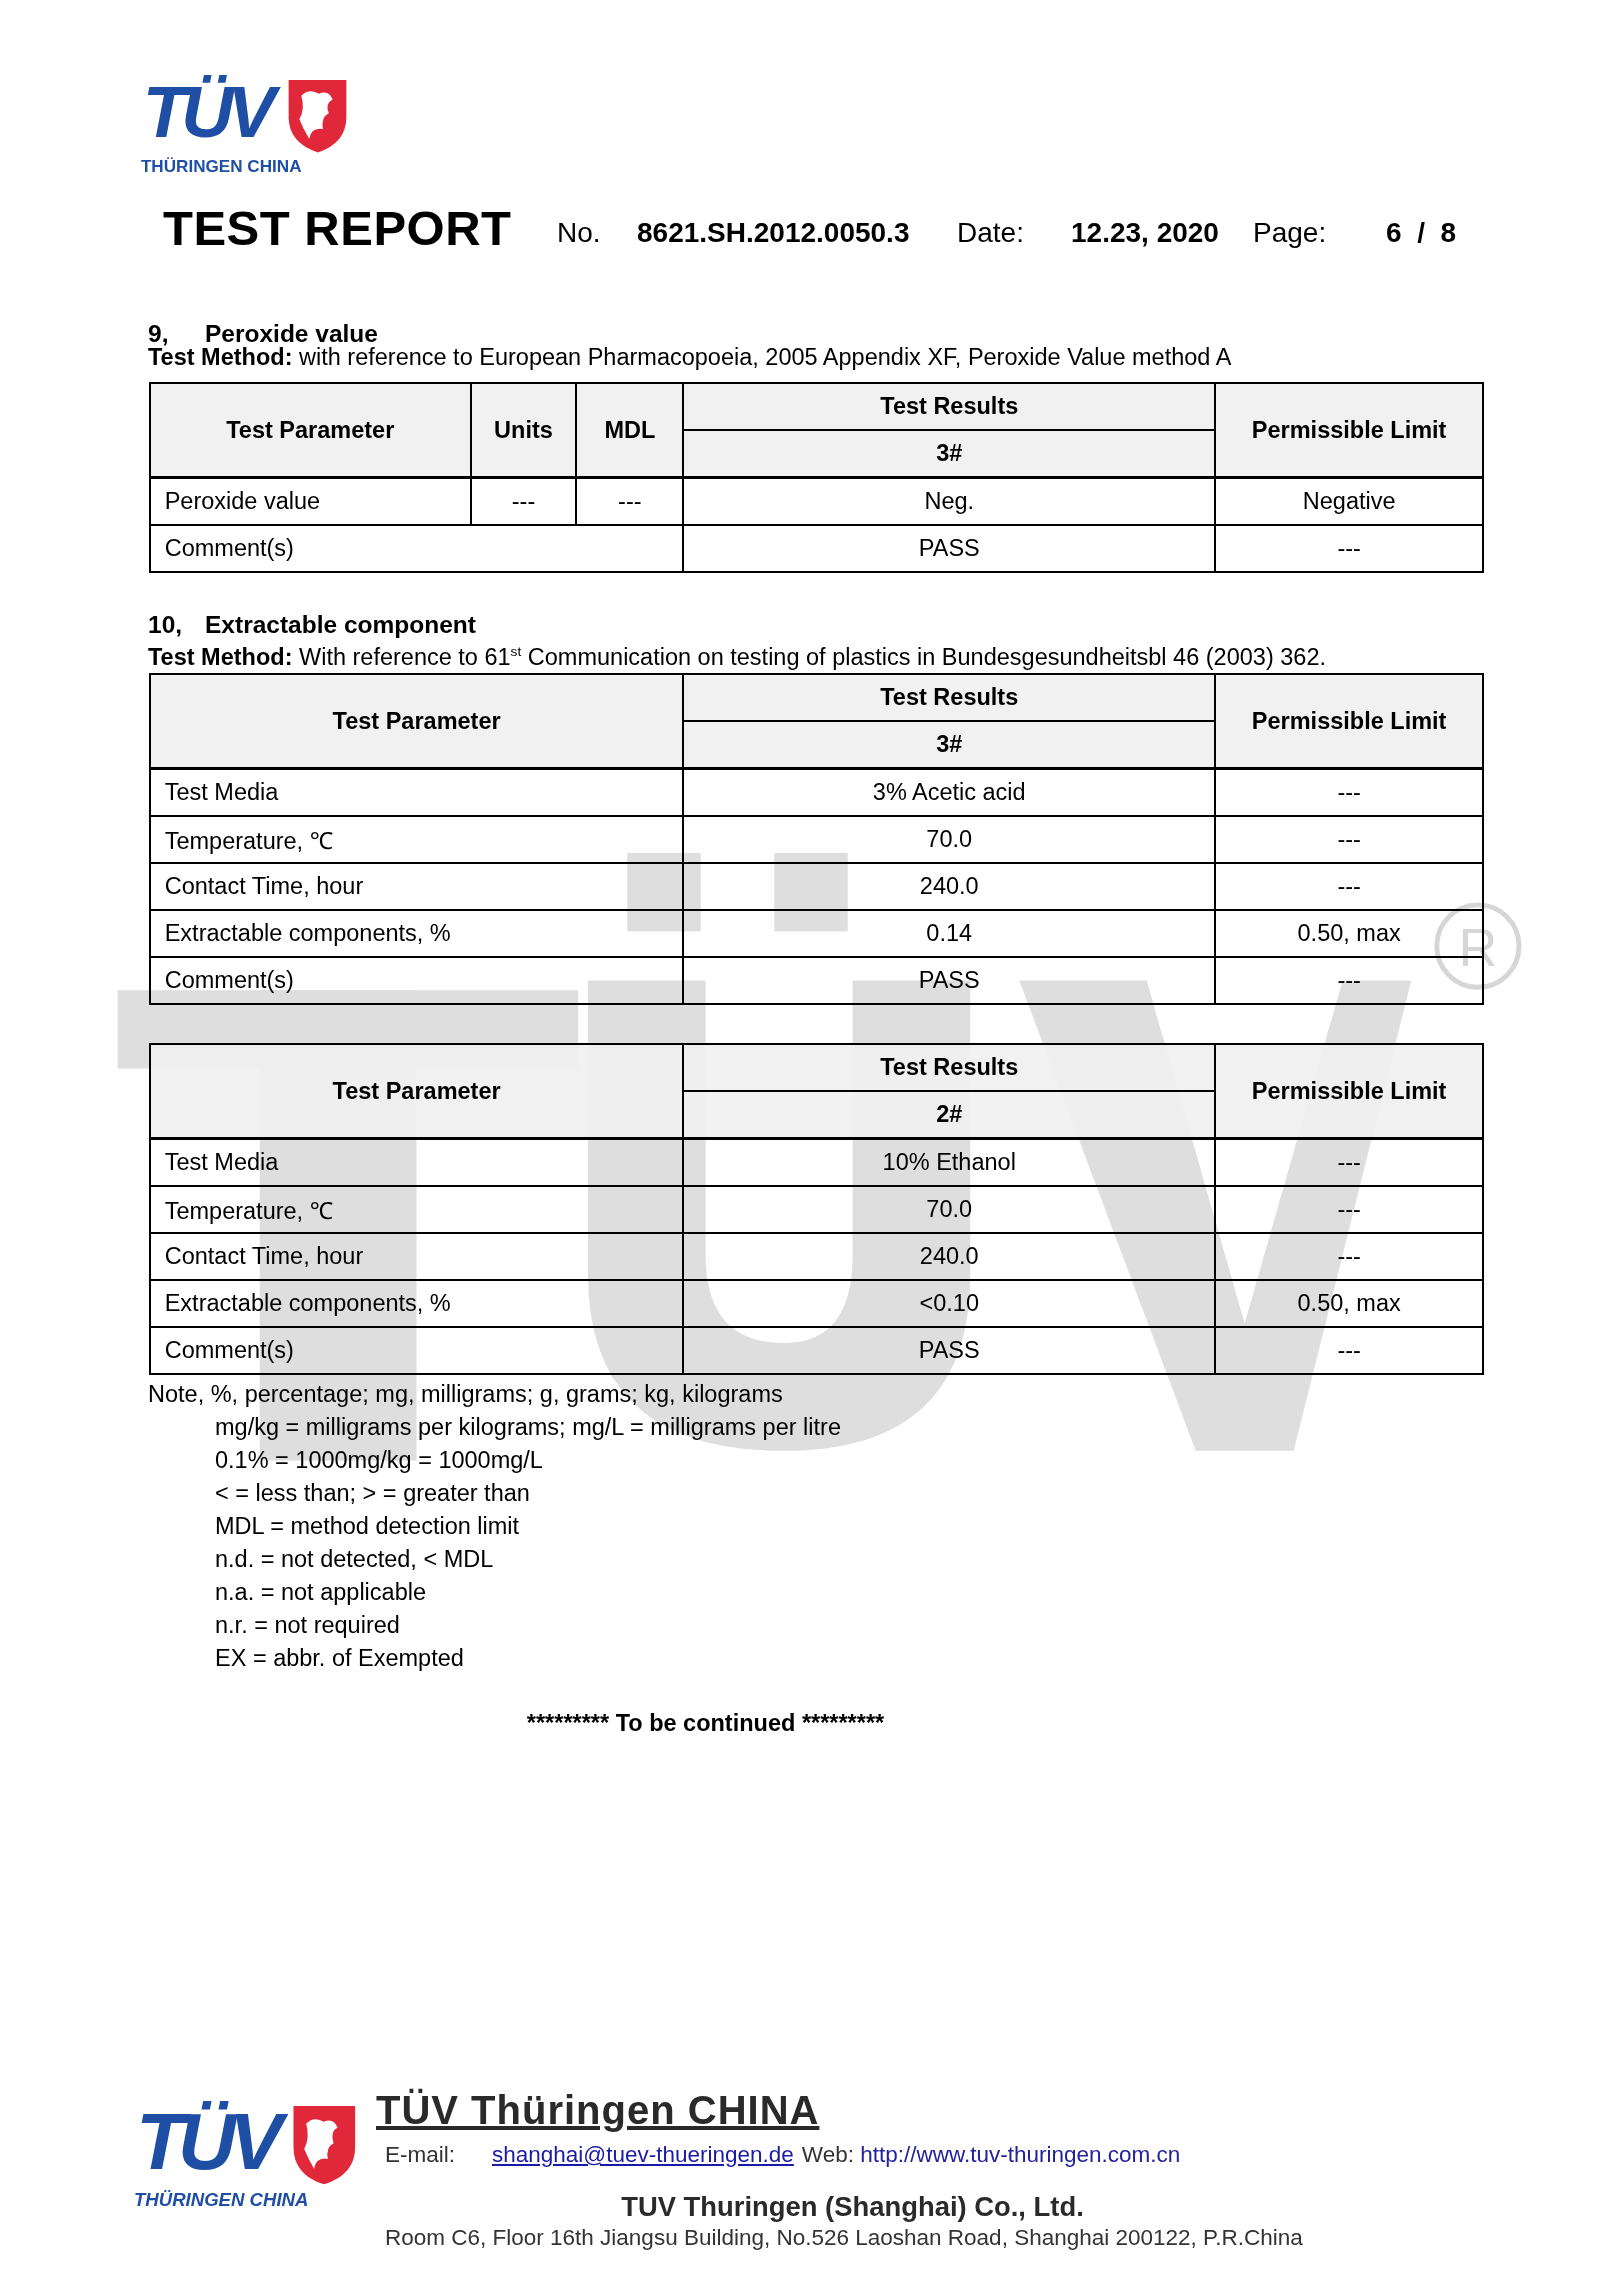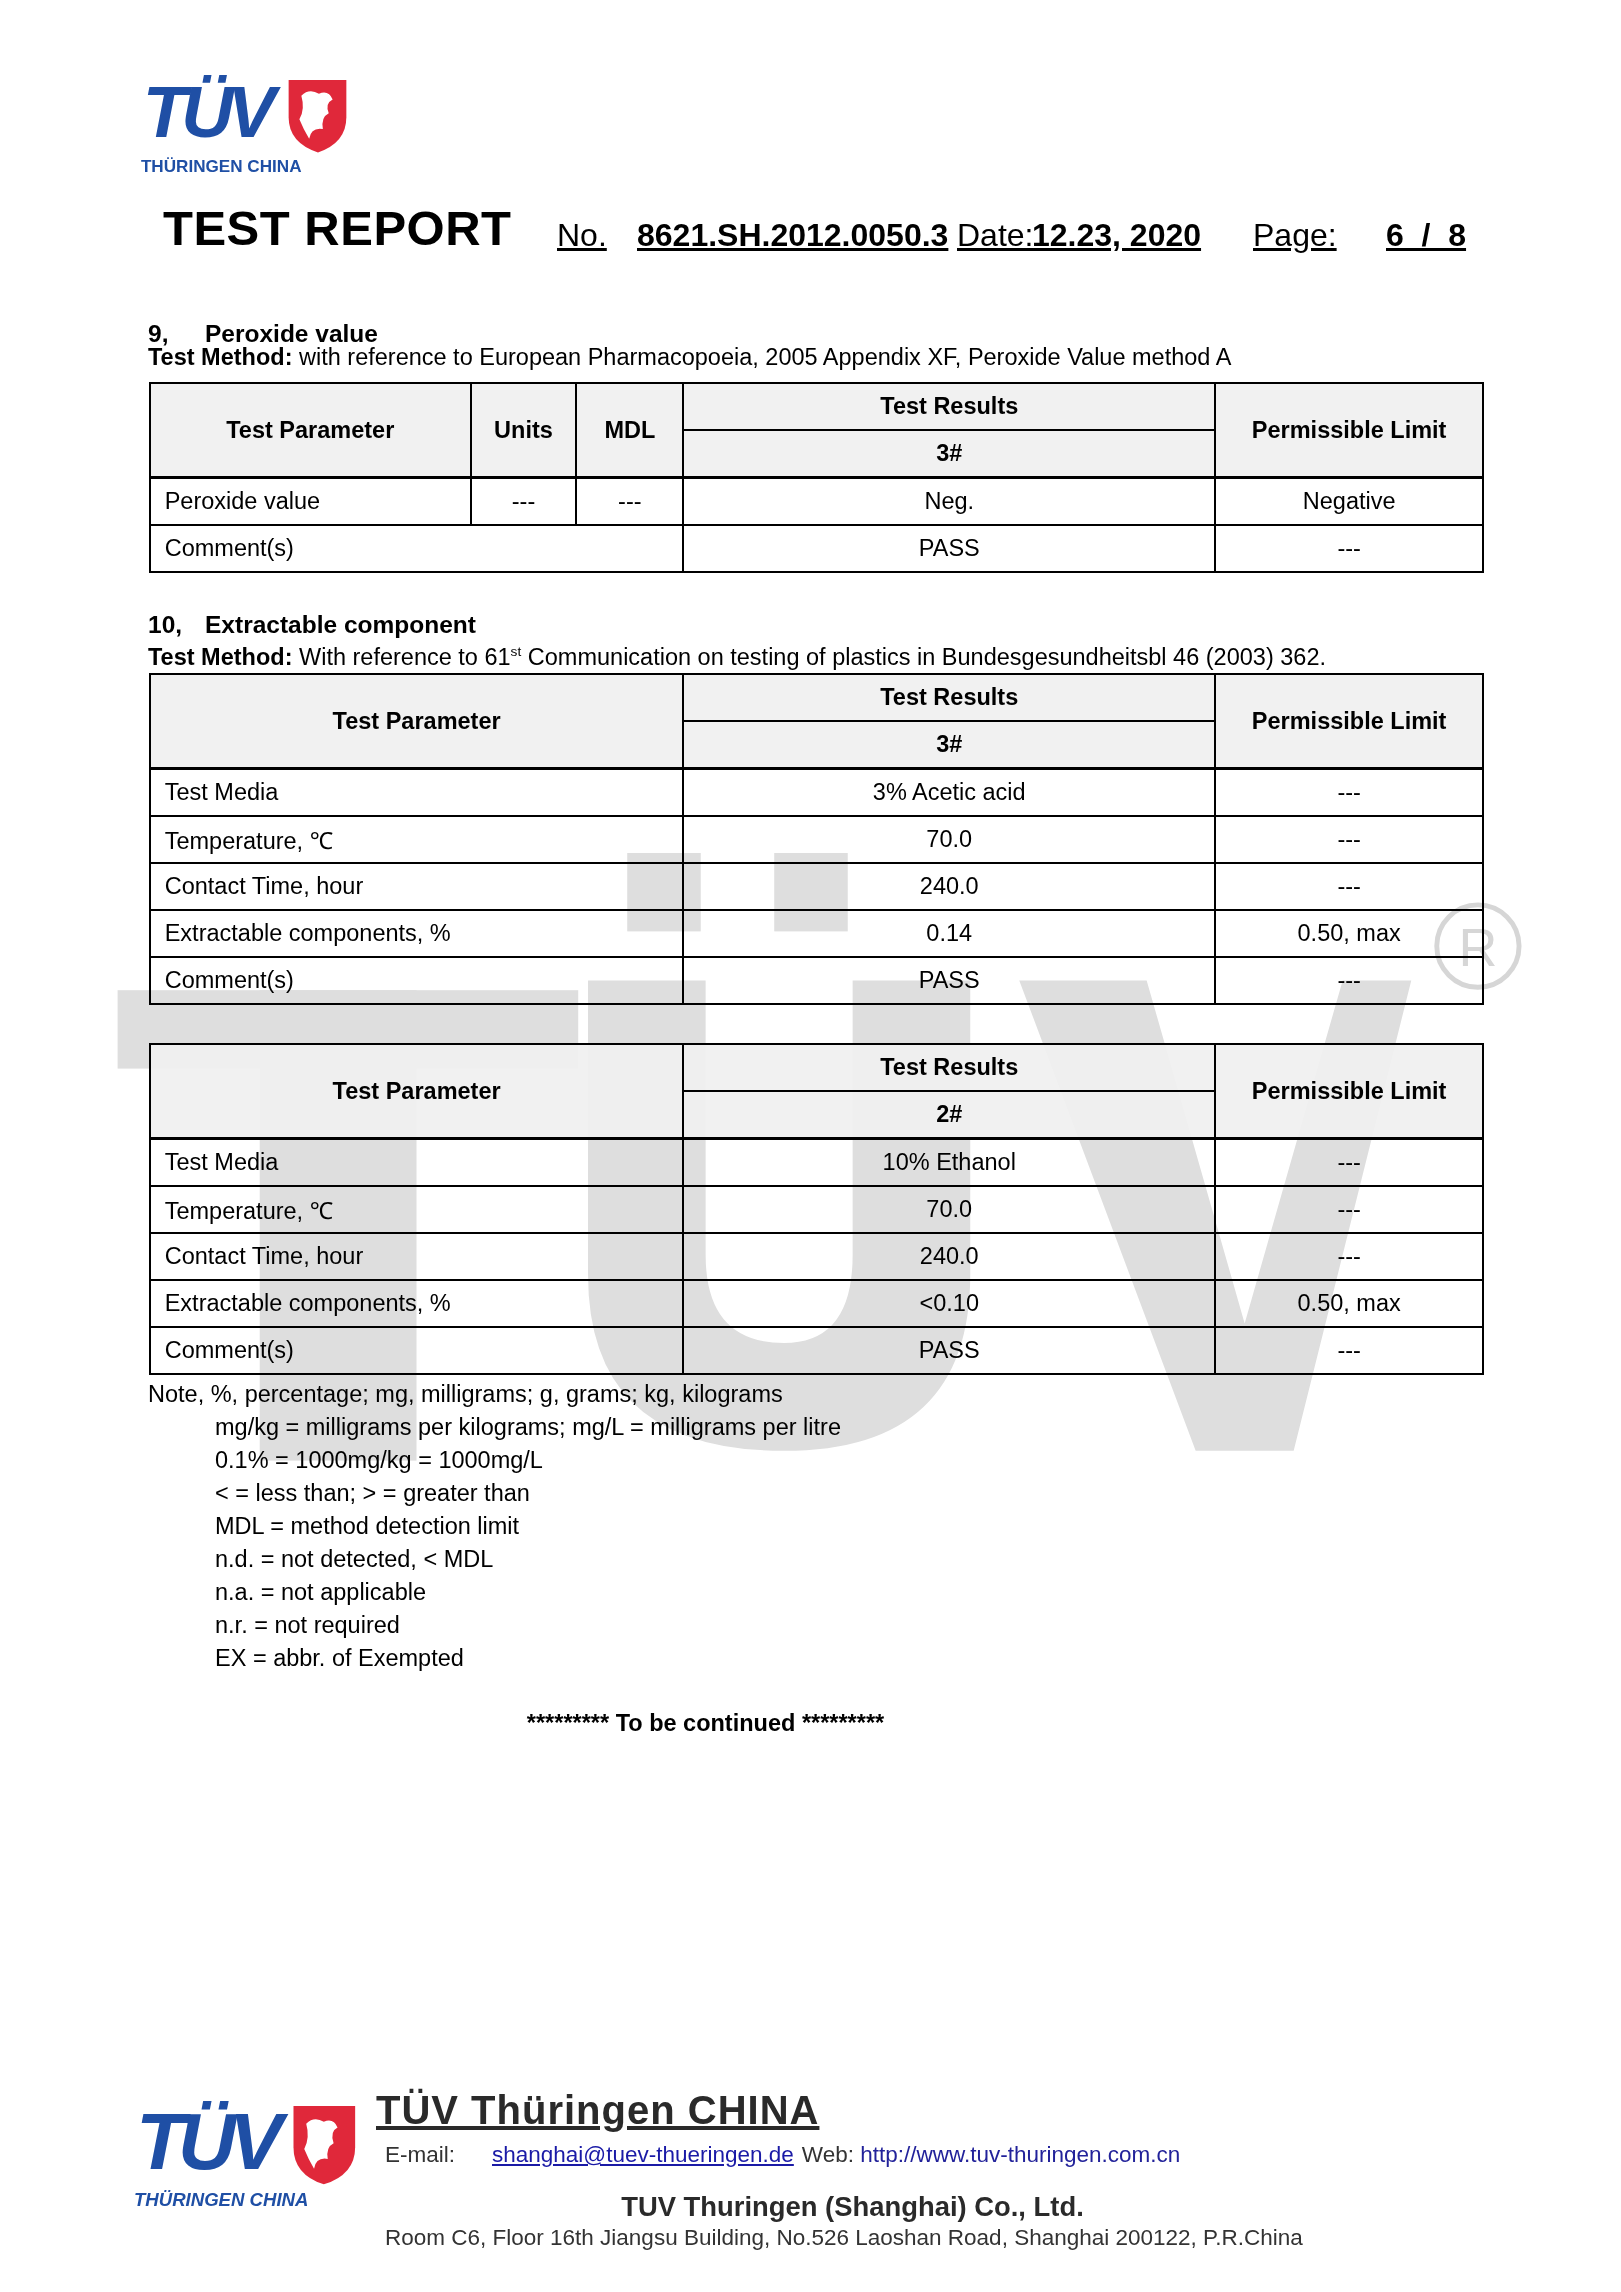--- a/index.html
+++ b/index.html
@@ -9,21 +9,21 @@
   
   .watermark { position: absolute; left: 0; top: 0; width: 1621px; height: 2293px; pointer-events: none; z-index: 0; }
 
   .content { position: absolute; left: 0; top: 0; width: 1621px; height: 2293px; z-index: 1; }
 
   
   .logo-top { position: absolute; left: 137px; top: 74px; width: 225px; height: 103px; }
   .logo-text { font-family: "Liberation Sans", sans-serif; font-style: italic; font-weight: 700; fill: #1f4fa5; }
 
   .report-title { position: absolute; left: 163px; top: 188px; font-size: 49px; font-weight: 700; letter-spacing: 0.5px; margin-top: 12px; }
-  .meta-line { position: absolute; top: 217px; font-size: 32px; text-decoration: underline; }
+  .meta-line { position: absolute; top: 217px; font-size: 28px; }
   .meta-label { font-weight: 400; }
   .meta-value { font-weight: 700; }
 
   
   .section-heading { position: absolute; left: 148px; font-size: 24.5px; font-weight: 700; }
   .section-heading .num { display: inline-block; width: 57px; }
   .method { position: absolute; left: 148px; font-size: 23.5px; white-space: nowrap; }
   .method b { font-weight: 700; }
   .method sup { font-size: 13.7px; }
 
@@ -79,21 +79,21 @@
     <path d="M155 6 L214 6 L214 44 Q214 70 185 80 Q155 70 155 44 Z" fill="#e0283a"></path>
     <path d="M168 22 Q176 14 186 20 Q196 16 200 26 Q192 30 196 40 Q188 44 190 56 Q178 54 176 66 Q170 56 166 46 Q172 36 168 22 Z" fill="#ffffff"></path>
     <text x="4" y="100" font-size="17.5" font-weight="700" fill="#1f4fa5" font-family="Liberation Sans, sans-serif">THÜRINGEN CHINA</text>
   </svg>
 
   <div class="report-title">TEST REPORT</div>
 
   <span class="meta-line meta-label" style="left:557px">No.</span>
   <span class="meta-line meta-value" style="left:637px">8621.SH.2012.0050.3</span>
   <span class="meta-line meta-label" style="left:957px">Date:</span>
-  <span class="meta-line meta-value" style="left:1032px">12.23, 2020</span>
+  <span class="meta-line meta-value" style="left:1071px">12.23, 2020</span>
   <span class="meta-line meta-label" style="left:1253px">Page:</span>
   <span class="meta-line meta-value" style="left:1386px; white-space:pre">6  /  8</span>
 
   <div class="section-heading" style="top:320px">
     <span class="num">9,</span><span>Peroxide value</span>
   </div>
   <div class="method" style="top:344px">
     <b>Test Method:</b><span> with reference to European Pharmacopoeia, 2005 Appendix XF, Peroxide Value method A</span>
   </div>
 

